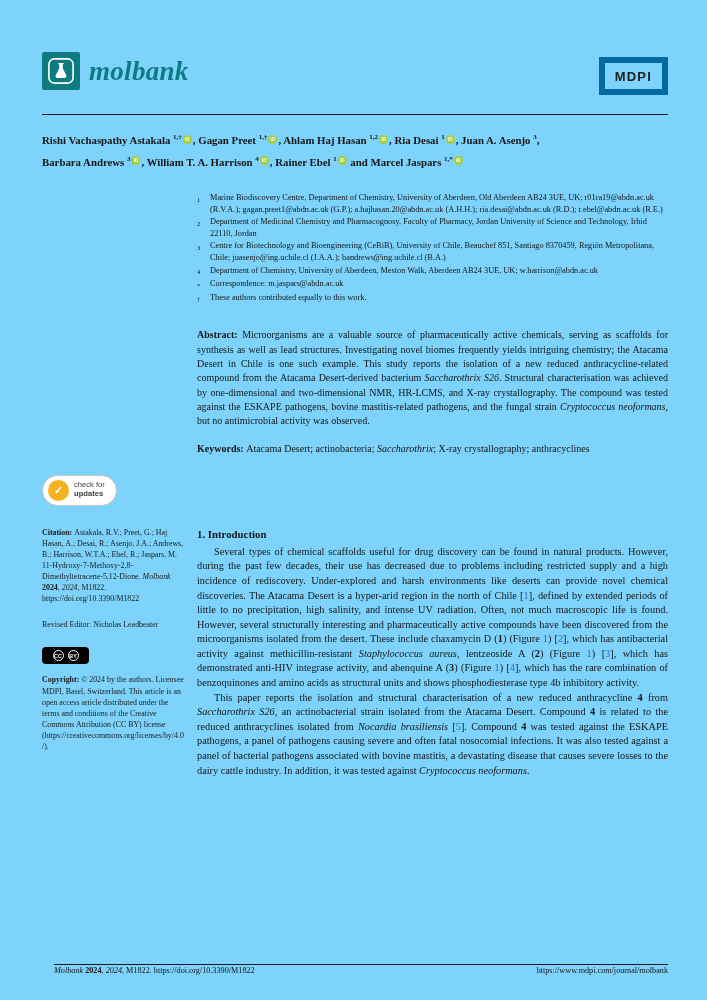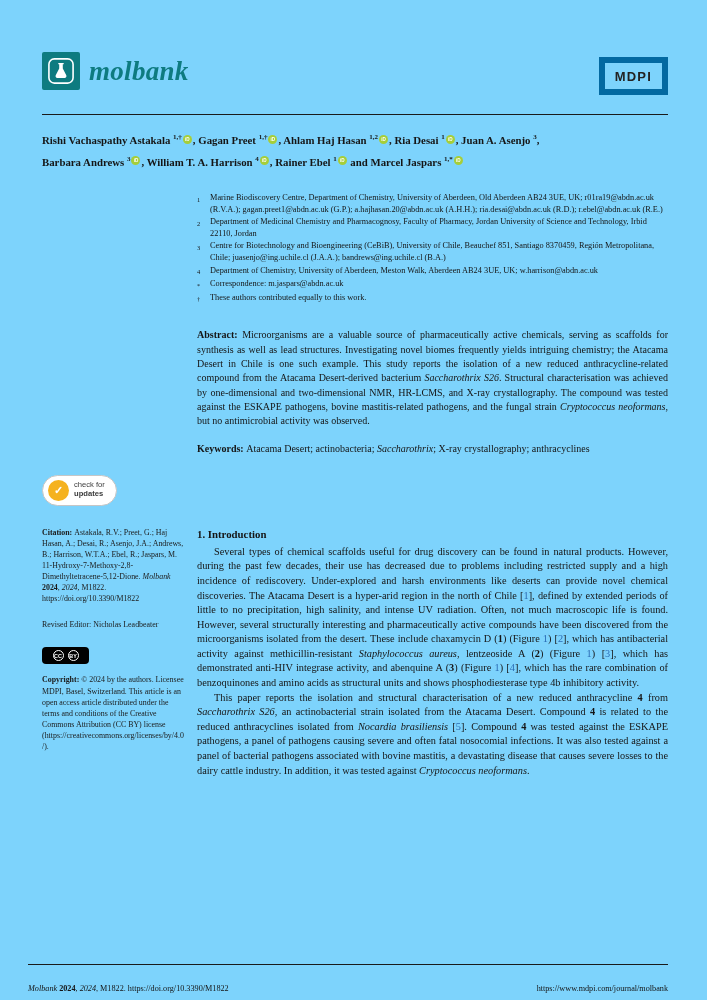--- a/index.html
+++ b/index.html
@@ -47,21 +47,21 @@
   .dates{margin-top:17px;line-height:12.6px;}
   .date-line{display:block;}
   .cc-badge{margin-top:17px;display:inline-flex;align-items:center;justify-content:center;gap:4px;width:47px;height:17px;background:#000;border-radius:4px;cursor:pointer;}
   .cc-circle{width:11px;height:11px;border:1px solid #fff;border-radius:50%;color:#fff;font-size:5.4px;font-weight:bold;font-family:"Liberation Sans",sans-serif;display:flex;align-items:center;justify-content:center;}
   .copyright{margin-top:10px;}
   .main-col{margin-left:155px;padding-top:53px;}
   .sec-heading{margin:0;font-size:10.8px;font-weight:bold;}
   .body-para{margin:5px 0 0 0;font-size:10.3px;line-height:14.6px;text-align:justify;text-indent:17px;}
   .body-para+.body-para{margin-top:0;}
   
-  .footer{position:absolute;left:28px;right:39px;top:964px;border-top:1.2px solid #1a1a1a;padding-top:19px;display:flex;justify-content:space-between;font-size:8.2px;}
+  .footer{position:absolute;left:54px;right:39px;top:964px;border-top:1.2px solid #1a1a1a;padding-top:1px;display:flex;justify-content:space-between;font-size:8.2px;}
   
   .seg-b{font-weight:bold;}
   .seg-i{font-style:italic;}
   .seg-link{color:var(--link-blue);cursor:pointer;}
   .seg-sup{font-size:7px;vertical-align:4.5px;}
   .orcid-icon{
     display:inline-block;width:9px;height:9px;border-radius:50%;background:var(--orcid-green);
     color:#fff;font-size:4.6px;line-height:9px;text-align:center;font-weight:bold;
     font-family:"Liberation Sans",sans-serif;margin:0 1px;position:relative;top:-3px;cursor:pointer;
   }

